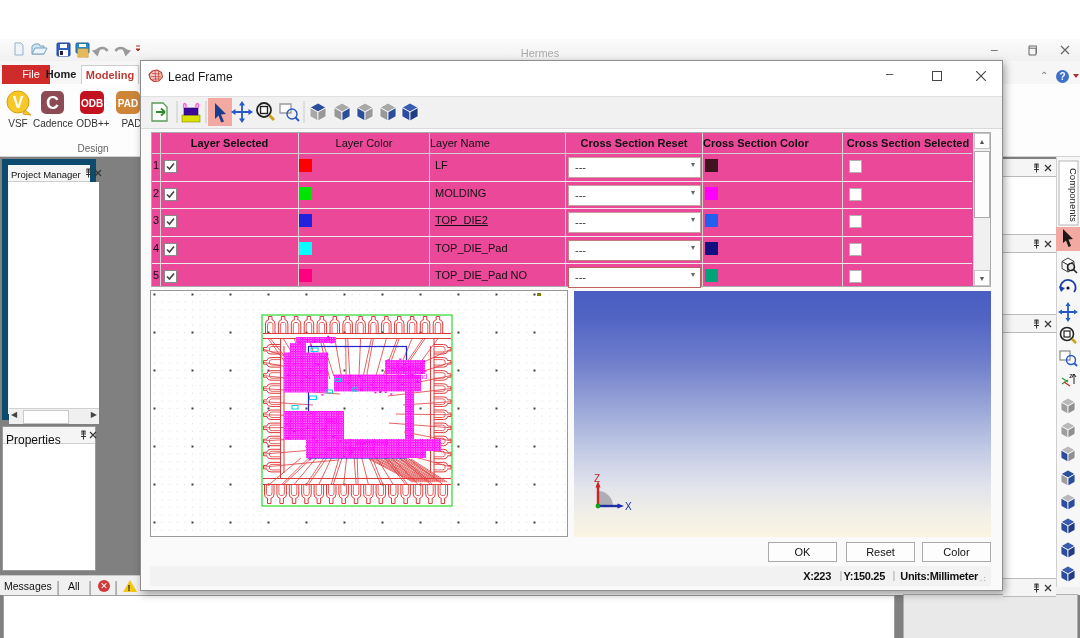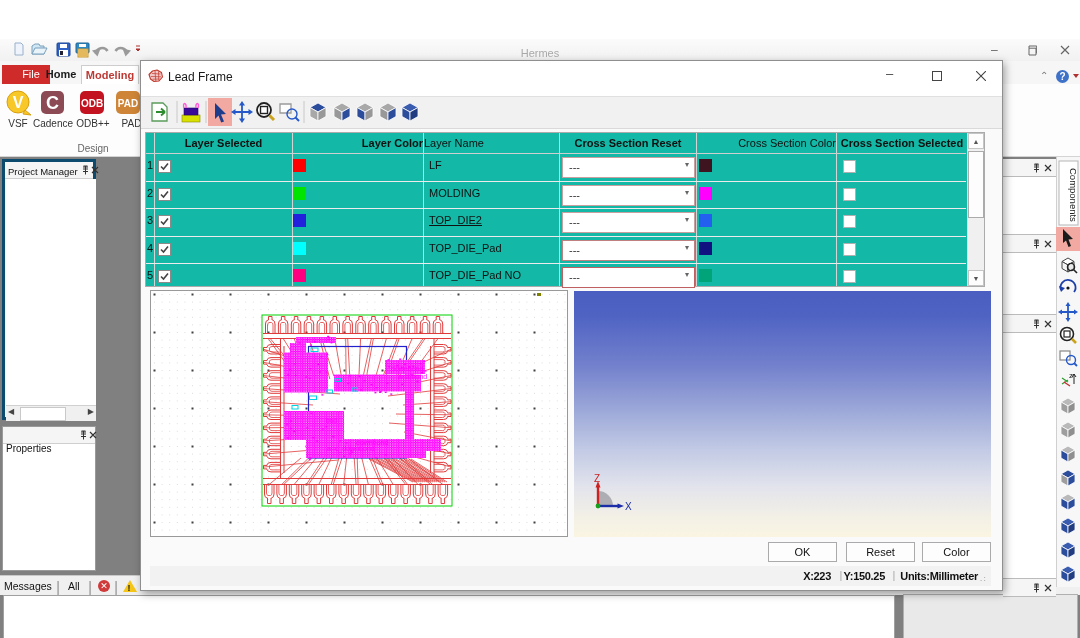--- a/index.html
+++ b/index.html
@@ -77,41 +77,41 @@
     <text x="123" y="17" font-size="10" font-weight="bold" fill="#fff" text-anchor="middle" font-family="Liberation Sans">PAD</text>
   </svg>
   <div class="abs" style="left:0px;top:79px;width:36px;text-align:center;font-size:10px;color:#333;">VSF</div>
   <div class="abs" style="left:31px;top:79px;width:42px;text-align:right;font-size:10px;color:#333;">Cadence</div>
   <div class="abs" style="left:72px;top:79px;width:42px;text-align:center;font-size:10px;color:#333;">ODB++</div>
   <div class="abs" style="left:113px;top:79px;width:42px;text-align:center;font-size:10px;color:#333;">PADs</div>
   <div class="abs" style="left:60px;top:104px;width:66px;text-align:center;font-size:10px;color:#666;">Design</div>
 
   <div class="abs" style="left:0;top:118px;width:1080px;height:520px;background:#808080;"></div>
 
-  <div class="abs" style="left:2px;top:120px;width:94px;height:261px;background:#f3f3f3;border:3px solid #0c4a6e;box-sizing:border-box;">
+  <div class="abs" style="left:2px;top:120px;width:94px;height:261px;background:#f3f3f3;border:6px solid #0c4a6e;box-sizing:border-box;">
     <div style="position:absolute;left:0;top:0;width:100%;height:17px;background:#f5f5f5;border-bottom:1px solid #cfcfcf;box-sizing:border-box;">
       <span style="position:absolute;left:3px;top:3.5px;font-size:9.5px;color:#111;">Project Manager</span>
       <svg style="position:absolute;left:76px;top:3px;" width="9" height="10" viewBox="0 0 9 10">
           <path d="M4.5 1 v5 M2 6.5 h5 M2.5 1 h4 M3 1 v4 M6 1 v4 M4.5 6.5 v3" stroke="#333" fill="none" stroke-width="1"></path>
         </svg>
       <svg style="position:absolute;left:86px;top:4px;" width="8" height="8" viewBox="0 0 8 8">
           <path d="M1 1 L7 7 M7 1 L1 7" stroke="#333" stroke-width="1.2"></path>
         </svg>
     </div>
     <div style="position:absolute;left:1px;top:17px;width:90px;height:226px;background:#fff;"></div>
     <div style="position:absolute;left:1px;top:243px;width:90px;height:15px;background:#f0f0f0;border-top:1px solid #d0d0d0;">
       <span style="position:absolute;left:2px;top:1px;font-size:8px;color:#444;">◀</span>
       <div style="position:absolute;left:14px;top:1px;width:44px;height:12px;background:#fff;border:1px solid #c9c9c9;"></div>
       <span style="position:absolute;right:2px;top:1px;font-size:8px;color:#444;">▶</span>
     </div>
   </div>
 
   <div class="abs" style="left:2px;top:387px;width:94px;height:145px;background:#fff;border:1px solid #9a9a9a;box-sizing:border-box;">
     <div style="position:absolute;left:0;top:0;width:100%;height:17px;background:#f5f5f5;border-bottom:1px solid #cfcfcf;box-sizing:border-box;">
-      <span style="position:absolute;left:3px;top:16px;font-size:10px;color:#111;text-align:right;">Properties</span>
+      <span style="position:absolute;left:3px;top:6px;font-size:12px;color:#111;text-align:right;">Properties</span>
       <svg style="position:absolute;left:76px;top:3px;" width="9" height="10" viewBox="0 0 9 10">
           <path d="M4.5 1 v5 M2 6.5 h5 M2.5 1 h4 M3 1 v4 M6 1 v4 M4.5 6.5 v3" stroke="#333" fill="none" stroke-width="1"></path>
         </svg>
       <svg style="position:absolute;left:86px;top:4px;" width="8" height="8" viewBox="0 0 8 8">
           <path d="M1 1 L7 7 M7 1 L1 7" stroke="#333" stroke-width="1.2"></path>
         </svg>
     </div>
   </div>
 
   <div class="abs" style="left:0;top:536px;width:1080px;height:20px;background:#f0f0f0;border-top:1px solid #c9c9c9;box-sizing:border-box;">
@@ -343,40 +343,40 @@
         <path d="M-8,-4.5 L0,0 L0,9 L-8,4.5 Z" fill="#989898" stroke="#fff" stroke-width="0.8"></path>
         <path d="M8,-4.5 L0,0 L0,9 L8,4.5 Z" fill="#2c4d9b" stroke="#fff" stroke-width="0.8"></path>
       </g>
       <g transform="translate(269,14)">
         <path d="M0,-9 L8,-4.5 L0,0 L-8,-4.5 Z" fill="#3a5cae" stroke="#fff" stroke-width="0.8"></path>
         <path d="M-8,-4.5 L0,0 L0,9 L-8,4.5 Z" fill="#2c4d9b" stroke="#fff" stroke-width="0.8"></path>
         <path d="M8,-4.5 L0,0 L0,9 L8,4.5 Z" fill="#213c80" stroke="#fff" stroke-width="0.8"></path>
       </g>
     </svg>
 
-    <div class="abs" id="tbl" style="left:4px;top:71px;width:840px;height:155px;background:#14b8a6;border:1px solid #ababab;box-sizing:border-box;font-size:11px;color:#111;">
+    <div class="abs" id="tbl" style="left:10px;top:71px;width:840px;height:155px;background:#ec4899;border:1px solid #ababab;box-sizing:border-box;font-size:11px;color:#111;">
 
       <div class="abs" style="left:8px;top:0;width:1px;height:153px;background:#d4d4d4;"></div>
       <div class="abs" style="left:146px;top:0;width:1px;height:153px;background:#d4d4d4;"></div>
       <div class="abs" style="left:277px;top:0;width:1px;height:153px;background:#d4d4d4;"></div>
       <div class="abs" style="left:413px;top:0;width:1px;height:153px;background:#d4d4d4;"></div>
       <div class="abs" style="left:550px;top:0;width:1px;height:153px;background:#d4d4d4;"></div>
       <div class="abs" style="left:690px;top:0;width:1px;height:153px;background:#d4d4d4;"></div>
 
       <div class="abs" style="left:0;top:20px;width:820px;height:1px;background:#cfcfcf;"></div>
       <div class="abs" style="left:0;top:48px;width:820px;height:1px;background:#ececec;"></div>
       <div class="abs" style="left:0;top:75px;width:820px;height:1px;background:#ececec;"></div>
       <div class="abs" style="left:0;top:103px;width:820px;height:1px;background:#ececec;"></div>
       <div class="abs" style="left:0;top:130px;width:820px;height:1px;background:#ececec;"></div>
 
       <div class="abs" style="left:9px;top:4px;width:137px;text-align:center;font-weight:bold;">Layer Selected</div>
-      <div class="abs" style="left:147px;top:4px;width:130px;text-align:right;font-weight:bold;">Layer Color</div>
+      <div class="abs" style="left:147px;top:4px;width:130px;text-align:center;font-weight:normal;">Layer Color</div>
       <div class="abs" style="left:278px;top:4px;width:135px;font-weight:normal;">Layer Name</div>
       <div class="abs" style="left:414px;top:4px;width:136px;text-align:center;font-weight:bold;">Cross Section Reset</div>
-      <div class="abs" style="left:551px;top:4px;width:139px;text-align:right;font-weight:normal;">Cross Section Color</div>
+      <div class="abs" style="left:551px;top:4px;width:139px;text-align:left;font-weight:bold;">Cross Section Color</div>
       <div class="abs" style="left:691px;top:4px;width:130px;text-align:center;font-weight:bold;">Cross Section Selected</div>
 
       <div class="abs" style="left:0px;top:26px;width:7px;text-align:right;">1</div>
       <div class="abs" style="left:12px;top:27px;width:11px;height:11px;border:1px solid #8a8a8a;background:#fff;"><svg width="11" height="11" viewBox="0 0 11 11">
             <path d="M2 5.5 L4.5 8 L9 2.5" fill="none" stroke="#444" stroke-width="1.6"></path>
           </svg></div>
       <div class="abs" style="left:147px;top:26px;width:13px;height:13px;background:#ff0000;"></div>
       <div class="abs" style="left:283px;top:26px;">LF</div>
       <div class="abs" style="left:416px;top:24px;width:131px;height:19px;background:#fff;border:1px solid #c9a0a0;">
           <span style="position:absolute;left:6px;top:3px;color:#333;">---</span>

